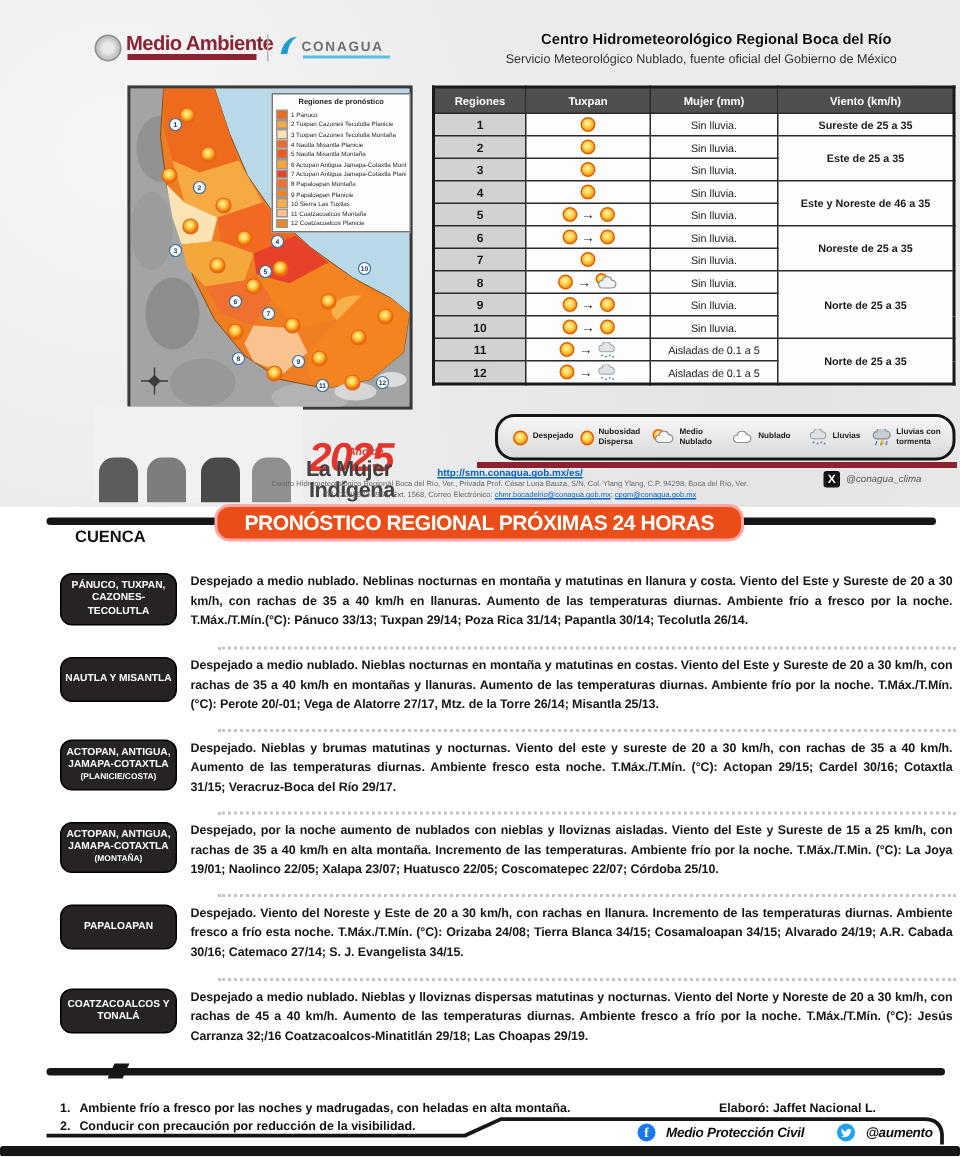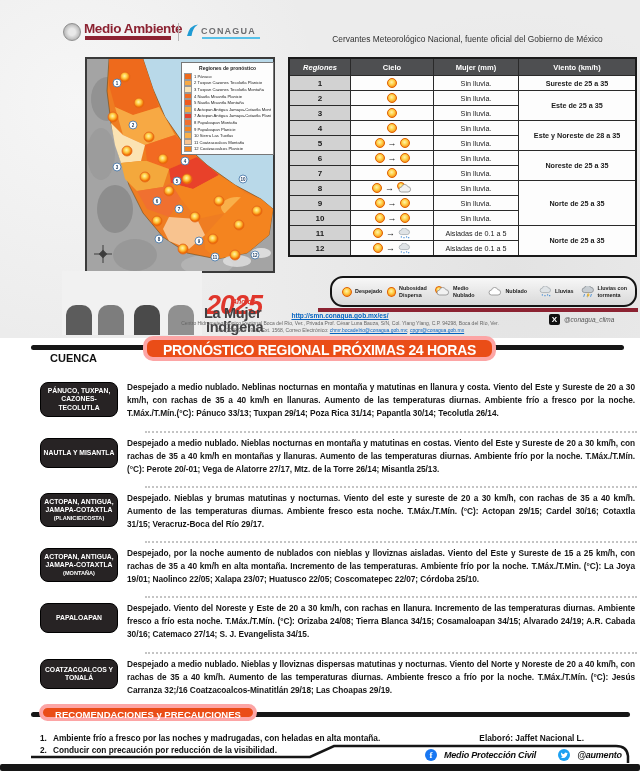--- a/index.html
+++ b/index.html
@@ -59,21 +59,21 @@
   .smn-link{position:absolute;left:180px;top:312px;width:320px;text-align:center;font-size:6.6px;font-weight:bold;
     color:#0563c1;text-decoration:underline;cursor:pointer;}
   .addr1{position:absolute;left:180px;top:320px;width:320px;text-align:center;font-size:5px;color:#666;}
   .addr2{position:absolute;left:180px;top:327px;width:320px;text-align:center;font-size:5px;color:#666;}
   .addr2 .mail{color:#0563c1;text-decoration:underline;cursor:pointer;}
   .x-logo{position:absolute;left:549px;top:314px;width:11px;height:11px;background:#111;border-radius:2px;
     color:#fff;font-size:8px;font-weight:bold;text-align:center;line-height:11px;}
   .x-handle{position:absolute;left:564px;top:316px;font-size:6.5px;font-style:italic;color:#555;}
   
   .black-line{position:absolute;background:#161616;border-radius:3px;}
-  .banner{position:absolute;background:#ea4d17;border:4px solid #fca5a5;border-radius:10px;color:#fff;
+  .banner{position:absolute;background:#ea4d17;border:2px solid #fca5a5;border-radius:10px;color:#fff;
     font-weight:bold;text-align:center;box-sizing:border-box;}
   .banner-24h{left:143px;top:336px;width:353px;height:25px;font-size:14px;line-height:21px;letter-spacing:-0.3px;}
   .cuenca{position:absolute;left:50px;top:352px;font-size:11px;font-weight:bold;color:#111;}
   
   .block{position:absolute;left:0;width:640px;}
   .block-label{position:absolute;left:40px;top:2px;width:78px;min-height:30px;background:#272324;border:1.5px solid #000;
     border-radius:8px;color:#fff;display:flex;flex-direction:column;align-items:center;justify-content:center;
     text-align:center;padding:4px 2px;box-sizing:border-box;}
   .block-label .l1{font-size:6.8px;font-weight:bold;line-height:1.25;}
   .block-label .l2{font-size:5.6px;font-weight:bold;line-height:1.2;}
@@ -103,21 +103,22 @@
 
     <div class="seal"></div>
     <div class="brand-ma">Medio Ambiente</div>
     <div class="brand-ma-bar"></div>
     <div class="hdr-divider"></div>
     <svg class="conagua-ic" width="13" height="15" viewBox="0 0 13 15">
       <path d="M1 13 Q3.5 2 12 1.5 Q6.5 5 5.5 13 Z" fill="#1f9bd4"></path>
     </svg>
     <div class="brand-cna">CONAGUA</div>
     <div class="brand-cna-bar"></div>
-    <div class="hdr-sub">Cervantes Meteorológico Nacional, fuente oficial del Gobierno de México</div>
+    <div class="hdr-title">Centro Hidrometeorológico Regional Boca del Río</div>
+    <div class="hdr-sub">Servicio Meteorológico Nublado, fuente oficial del Gobierno de México</div>
 
     <div class="map-panel">
       <svg id="map-svg" width="186" height="212" viewBox="0 0 186 212">
         <defs>
           <radialGradient id="sunG" cx="45%" cy="40%">
             <stop offset="0%" stop-color="#fff3b0"></stop>
               <stop offset="45%" stop-color="#ffd24a"></stop>
             <stop offset="80%" stop-color="#f7941d"></stop>
               <stop offset="100%" stop-color="#ef6c00"></stop>
           </radialGradient>
@@ -265,22 +266,22 @@
               <span class="map-swatch" style="background:#f4841f"></span>
               <span class="map-label">12 Coatzacoalcos  Planicie</span>
             </div>
           </div>
       </div>
     </div>
 
     <table class="fx-table">
       <thead>
           <tr id="fx-head">
-            <th style="width: 60px; font-style: italic;">Regiones</th>
-            <th style="width: 82px;">Cielo</th>
+            <th style="width: 60px;">Regiones</th>
+            <th style="width: 82px;">Tuxpan</th>
             <th style="width: 84px;">Mujer (mm)</th>
             <th style="width: 116px; margin-left: 43px;">Viento (km/h)</th>
           </tr>
         </thead>
       <tbody id="fx-body">
           <tr>
             <td class="reg">1</td>
             <td class="sky">
               <span class="sky-wrap">
                 <span class="ic-sun"></span>
@@ -309,21 +310,21 @@
             <td class="rain">Sin lluvia.</td>
           </tr>
           <tr>
             <td class="reg">4</td>
             <td class="sky">
               <span class="sky-wrap">
                 <span class="ic-sun"></span>
               </span>
             </td>
             <td class="rain">Sin lluvia.</td>
-            <td class="wind" rowspan="2">Este y Noreste de 28 a 35</td>
+            <td class="wind" rowspan="2">Este y Noreste de 46 a 35</td>
           </tr>
           <tr>
             <td class="reg">5</td>
             <td class="sky">
               <span class="sky-wrap">
                 <span class="ic-sun"></span>
                 <span class="arrow">→</span>
                 <span class="ic-sun"></span>
               </span>
             </td>
@@ -549,27 +550,26 @@
         <div class="block-label">
           <span class="l1">PAPALOAPAN</span>
         </div>
         <div class="block-body"><span>Despejado. Viento del Noreste y Este de 20 a 30 km/h, con rachas en llanura. Incremento de las temperaturas diurnas. Ambiente fresco a frío esta noche. </span><b>T.Máx./T.Mín. (°C):</b><span> Orizaba 24/08; Tierra Blanca 34/15; Cosamaloapan 34/15; Alvarado 24/19; A.R. Cabada 30/16; Catemaco 27/14; S. J. Evangelista 34/15.</span></div>
         <div class="dots" style="top:51px"></div>
       </div>
       <div class="block" style="top: 657px; height: 55px;">
         <div class="block-label">
           <span class="l1">COATZACOALCOS Y TONALÁ</span>
         </div>
-        <div class="block-body"><span>Despejado a medio nublado. Nieblas y lloviznas dispersas matutinas y nocturnas. Viento del Norte y Noreste de 20 a 40 km/h, con rachas de 35 a 40 km/h. Aumento de las temperaturas diurnas. Ambiente fresco a frío por la noche. </span><b>T.Máx./T.Mín. (°C):</b><span> Jesús Carranza 32;/16 Coatzacoalcos-Minatitlán 29/18; Las Choapas 29/19.</span></div>
+        <div class="block-body"><span>Despejado a medio nublado. Nieblas y lloviznas dispersas matutinas y nocturnas. Viento del Norte y Noreste de 20 a 30 km/h, con rachas de 45 a 40 km/h. Aumento de las temperaturas diurnas. Ambiente fresco a frío por la noche. </span><b>T.Máx./T.Mín. (°C):</b><span> Jesús Carranza 32;/16 Coatzacoalcos-Minatitlán 29/18; Las Choapas 29/19.</span></div>
       </div>
     </div>
 
   <div class="corner-fold"></div>
   <div class="black-line" style="left:31px;top:712px;width:599px;height:5px;"></div>
-  <div class="banner banner-rec">RECOMENDACIONES y PRECAUCIONES</div>
   <div id="rec-items">
       <div class="rec-row" style="top: 733px;">
         <span>1.</span>
         <span>Ambiente frío a fresco por las noches y madrugadas, con heladas en alta montaña.</span>
       </div>
       <div class="rec-row" style="top: 745px;">
         <span>2.</span>
         <span>Conducir con precaución por reducción de la visibilidad.</span>
       </div>
     </div>

